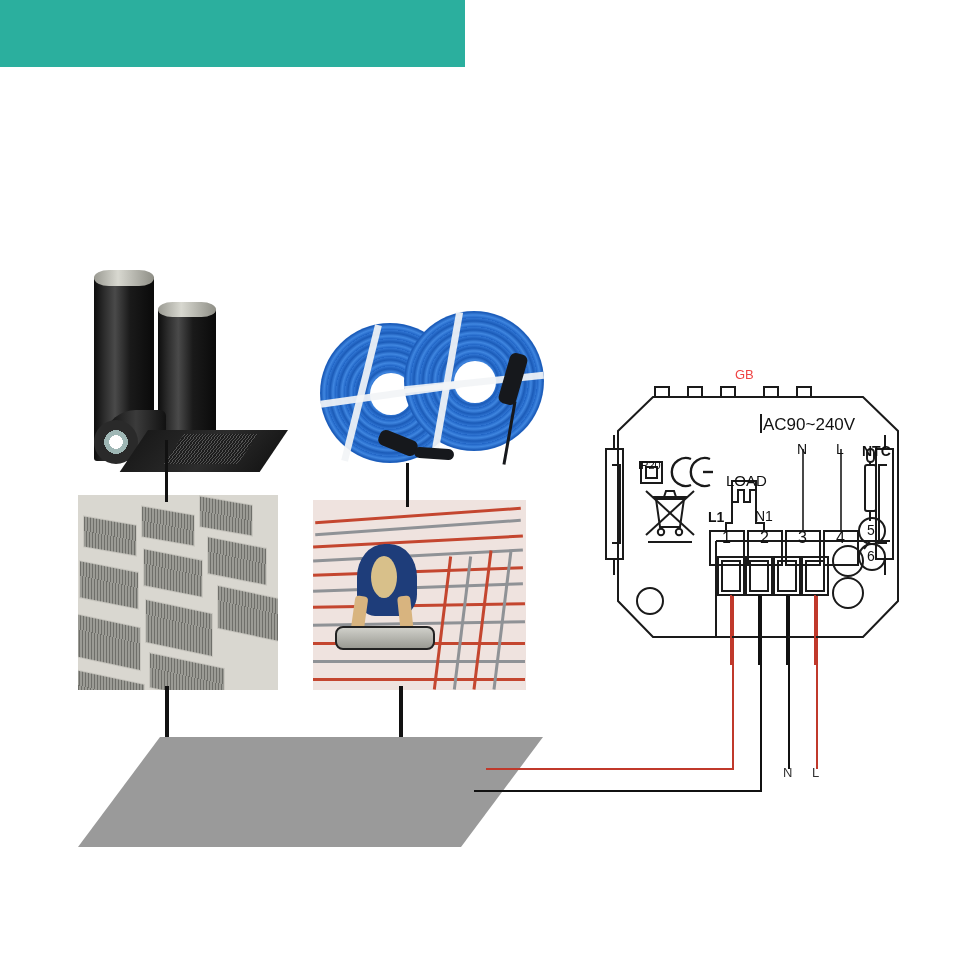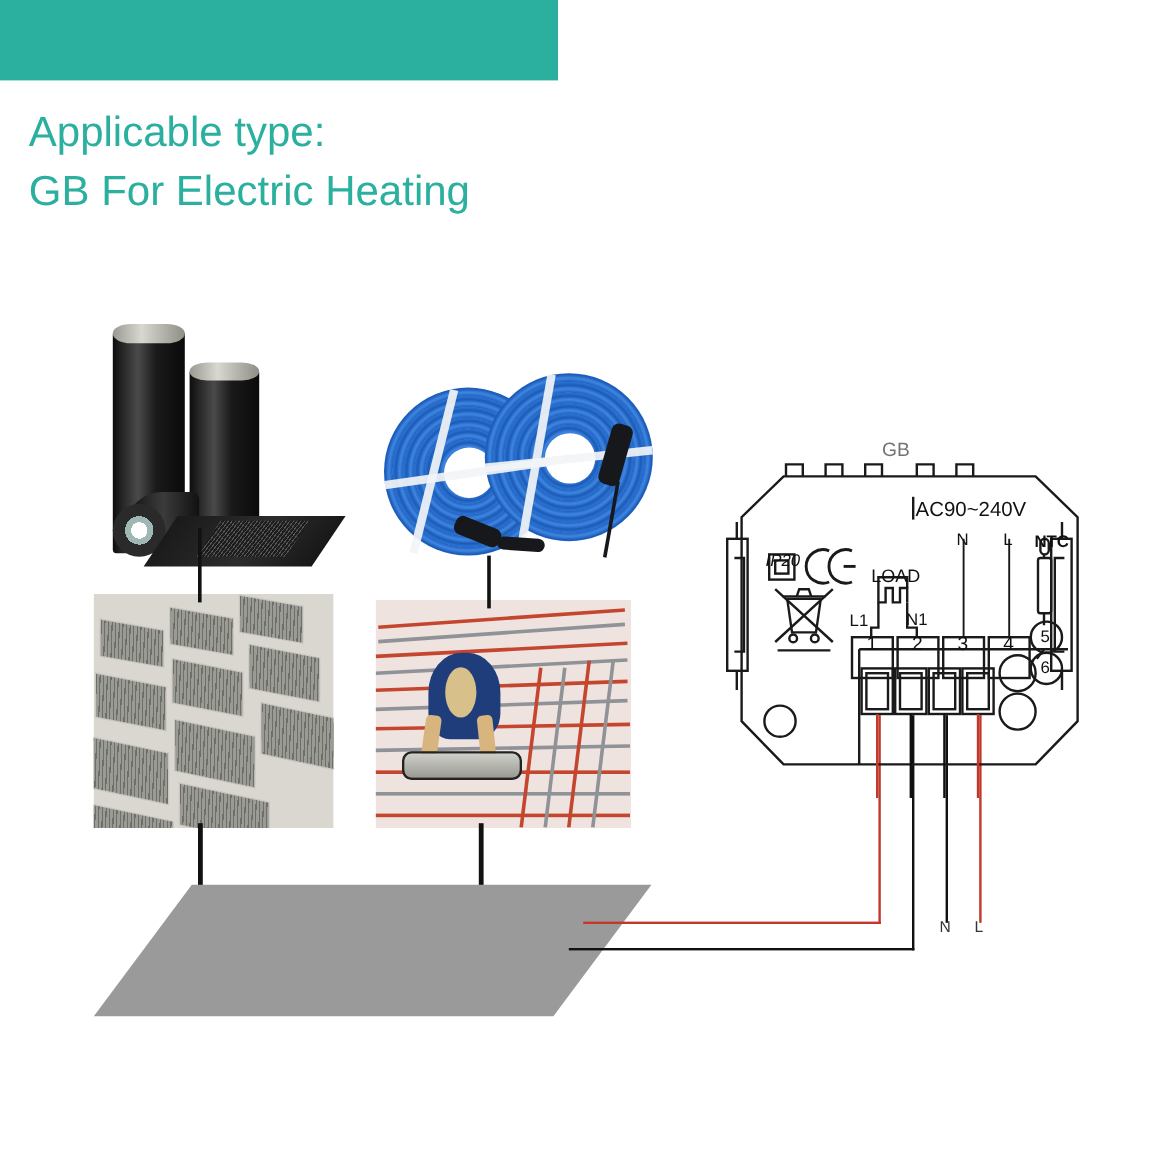--- a/index.html
+++ b/index.html
@@ -144,31 +144,31 @@
     position: absolute;
     left: 598px;
     top: 365px;
     width: 320px;
     height: 300px;
   }
   #gb-label {
     position: absolute;
     left: 735px;
     top: 367px;
-    font-size: 16px;
-    color: #737373;
+    font-size: 13px;
+    color: #ef4444;
     white-space: nowrap;
   }
   .tlabel {
     position: absolute;
     font-size: 14px;
     color: #111111;
     white-space: nowrap;
   }
-  .tlabel.small { font-size: 14px; font-style: italic; }
+  .tlabel.small { font-size: 11px; }
   .tnum {
     position: absolute;
     font-size: 16px;
     color: #111111;
   }
 
   
   .wire-red { position: absolute; background: #c0392b; }
   .wire-black { position: absolute; background: #111111; }
   .wire-lbl {
@@ -177,24 +177,20 @@
     color: #333333;
   }
 </style>
 </head>
 <body>
 
 <div id="page">
 
   <div id="header-bar"></div>
 
-  <div id="subtitle-block">
-    <div>Applicable type:</div>
-    <div>GB For Electric Heating</div>
-  </div>
 
   <div class="photo" id="photo-film-rolls">
     <div class="roll" style="left:18px; top:18px; width:60px; height:185px;"></div>
     <div class="cap" style="left:18px; top:12px; width:60px; height:16px;"></div>
     <div class="roll" style="left:82px; top:50px; width:58px; height:160px;"></div>
     <div class="cap" style="left:82px; top:44px; width:58px; height:15px;"></div>
 
     <div style="position:absolute; left:30px; top:152px; width:60px; height:52px;
                 background:linear-gradient(90deg,#111,#3b3b3b,#111); border-radius:50% 6px 6px 50%;"></div>
     <div style="position:absolute; left:18px; top:162px; width:44px; height:44px;
@@ -388,21 +384,21 @@
     </g>
   </svg>
 
   <div class="tlabel" style="left:763px; top:415px; font-size:17px;">AC90~240V</div>
   <div style="position:absolute; left:760px; top:414px; width:2px; height:19px; background:#1a1a1a;"></div>
 
   <div class="tlabel small" style="left:638px; top:459px;">IP20</div>
 
   <div class="tlabel" style="left:726px; top:472px; font-size:15px;">LOAD</div>
 
-  <div class="tlabel" style="left:708px; top:509px;">L1</div>
+  <div class="tlabel" style="left:708px; top:509px;font-weight:bold;">L1</div>
   <div class="tlabel" style="left:755px; top:508px;">N1</div>
   <div class="tlabel" style="left:797px; top:441px;">N</div>
   <div class="tlabel" style="left:836px; top:441px;">L</div>
   <div class="tlabel" style="left:862px; top:443px;font-weight:bold;">NTC</div>
 
   <div class="tnum" style="left:722px; top:529px;">1</div>
   <div class="tnum" style="left:760px; top:529px;">2</div>
   <div class="tnum" style="left:798px; top:529px;">3</div>
   <div class="tnum" style="left:836px; top:529px;">4</div>
 

